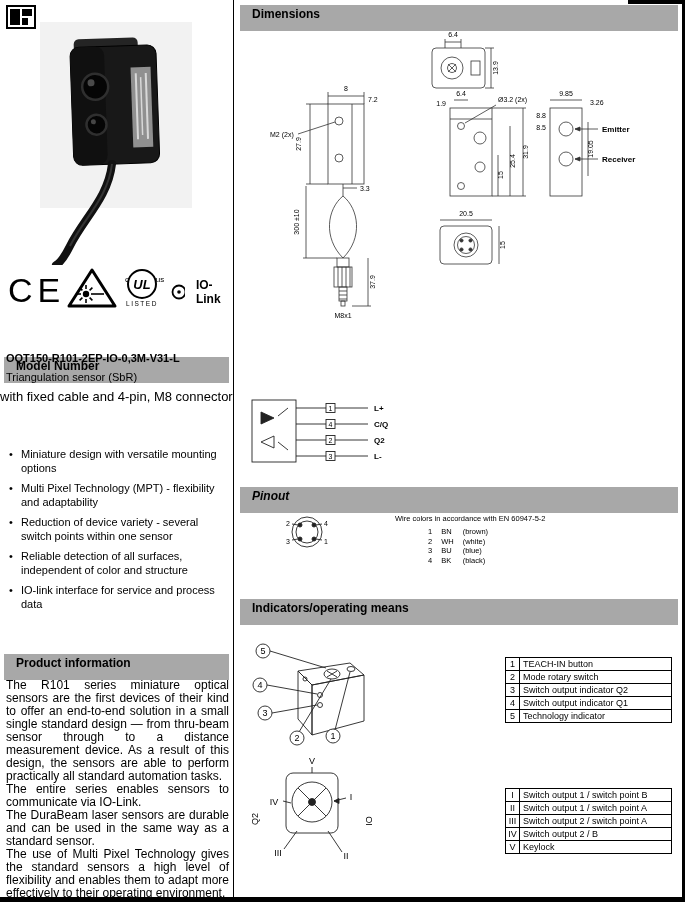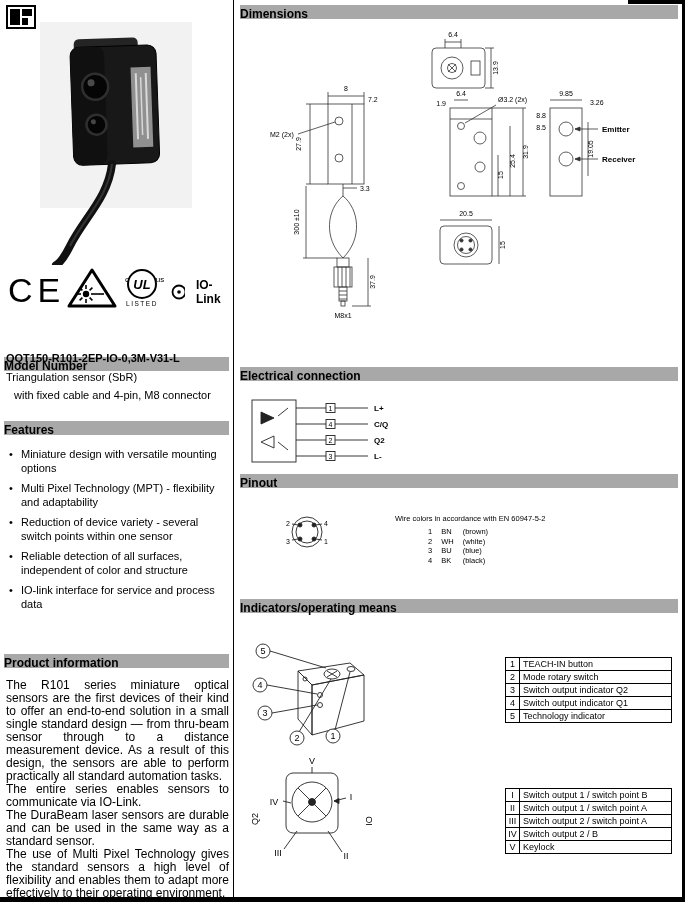--- a/index.html
+++ b/index.html
@@ -4,43 +4,43 @@
 <style>
   * { margin:0; padding:0; box-sizing:border-box; }
   html,body { background:#e8e8e8; }
   body { font-family:"Liberation Sans", sans-serif; color:#000; }
   .page { position:relative; width:685px; height:902px; background:#fff; overflow:hidden; }
   .divider { position:absolute; left:233px; top:0; width:1px; height:902px; background:#000; }
   .edge-right { position:absolute; right:0; top:0; width:3px; height:902px; background:#000; }
   .edge-bottom { position:absolute; left:0; top:897px; width:685px; height:5px; background:#000; }
   .edge-top-right { position:absolute; right:0; top:0; width:57px; height:4px; background:#000; }
 
-  .hdr { position:absolute; background:#a8a8a8; height:14px; line-height:18px; font-weight:bold; font-size:12px; padding-left:0; }
+  .hdr { position:absolute; background:#a8a8a8; height:26px; line-height:18px; font-weight:bold; font-size:12px; padding-left:12px; }
   .hdr-left { left:4px; width:225px; }
   .hdr-right { left:240px; width:438px; }
   #hdr-model { top:329px;margin-top:28px; }
   #hdr-features { top:421px; }
   #hdr-pinfo { top:654px; }
   #hdr-dims { top:5px; }
   #hdr-elec { top:367px; }
-  #hdr-pinout { top:474px; }
+  #hdr-pinout { top:487px;font-style:italic; }
   #hdr-ind { top:599px; }
 
   .logo { position:absolute; left:6px; top:5px; }
   .photo { position:absolute; left:26px; top:20px; }
 
   .certs { position:absolute; left:8px; top:266px; width:224px; height:46px; }
   .ce { position:absolute; left:0; top:5px; font-size:34px; letter-spacing:5px; }
   .laser { position:absolute; left:58px; top:0; }
   .ul { position:absolute; left:112px; top:2px; }
   .iolink { position:absolute; left:163px; top:12px; display:flex; align-items:center; gap:11px; font-weight:bold; font-size:12px; }
 
   .model-number { position:absolute; left:6px; top:352px; font-size:11px; font-weight:bold; }
   .model-type { position:absolute; left:6px; top:371px; font-size:11px; }
-  .model-note { position:absolute; left:14px; top:389px; font-size:11px; }
+  .model-note { position:absolute; left:0; top:389px; font-size:13px; }
 
   .features { position:absolute; left:8px; top:447px; width:221px; list-style:none; font-size:11px; line-height:14px; }
   .features li { position:relative; padding-left:13px; margin-bottom:6px; }
   .features li::before { content:"•"; position:absolute; left:1px; top:0; }
 
   .pinfo { position:absolute; left:6px; top:679px; width:223px; font-size:12px; line-height:13px; text-align:justify; }
   .pinfo p { margin:0; }
 
   svg text { font-family:"Liberation Sans", sans-serif; fill:#000; }
   .dim { font-size:7px; }
@@ -135,21 +135,20 @@
       </svg>
       <span>IO-Link</span>
     </div>
   </div>
 
   <div class="hdr hdr-left" id="hdr-model">Model Number</div>
   <div class="model-number">OQT150-R101-2EP-IO-0,3M-V31-L</div>
   <div class="model-type">Triangulation sensor (SbR)</div>
   <div class="model-note">with fixed cable and 4-pin, M8 connector</div>
 
-  <div class="hdr hdr-left" id="hdr-features">Features</div>
   <ul class="features">
     <li>Miniature design with versatile mounting options</li>
     <li>Multi Pixel Technology (MPT) - flexibility and adaptability</li>
     <li>Reduction of device variety - several switch points within one sensor</li>
     <li>Reliable detection of all surfaces, independent of color and structure</li>
     <li>IO-link interface for service and process data</li>
   </ul>
 
   <div class="hdr hdr-left" id="hdr-pinfo">Product information</div>
   <div class="pinfo">
@@ -262,21 +261,20 @@
     <text class="dim" x="350" y="79">3.26</text>
     <text class="dim" x="306" y="92" text-anchor="end">8.8</text>
     <text class="dim" x="306" y="104" text-anchor="end">8.5</text>
     <text class="dim" transform="rotate(-90 353 123)" x="353" y="123" text-anchor="middle">19.05</text>
     <text class="dimb" x="362" y="106">Emitter</text>
     <text class="dimb" x="362" y="136">Receiver</text>
     <text class="dim" x="226" y="190" text-anchor="middle">20.5</text>
     <text class="dim" transform="rotate(-90 265 219)" x="265" y="219" text-anchor="middle">15</text>
   </svg>
 
-  <div class="hdr hdr-right" id="hdr-elec">Electrical connection</div>
 
   <svg id="elec-svg" class="dsvg" width="210" height="80">
     <g fill="none" stroke="#222" stroke-width="0.9">
       <rect x="4" y="8" width="44" height="62"></rect>
       <polygon points="13,20 26,26 13,32" fill="#222"></polygon>
       <polygon points="26,44 13,50 26,56"></polygon>
       <line x1="30" y1="24" x2="40" y2="16"></line>
       <line x1="30" y1="50" x2="40" y2="58"></line>
       <line x1="48" y1="16" x2="120" y2="16"></line>
       <line x1="48" y1="32" x2="120" y2="32"></line>

